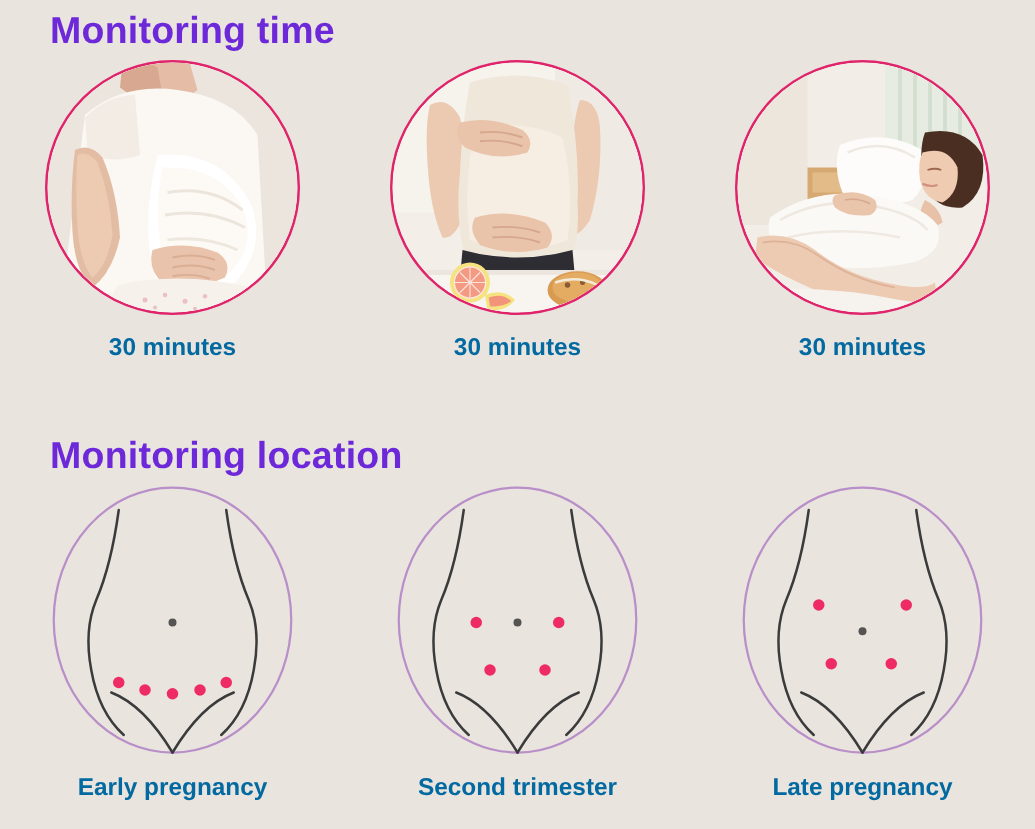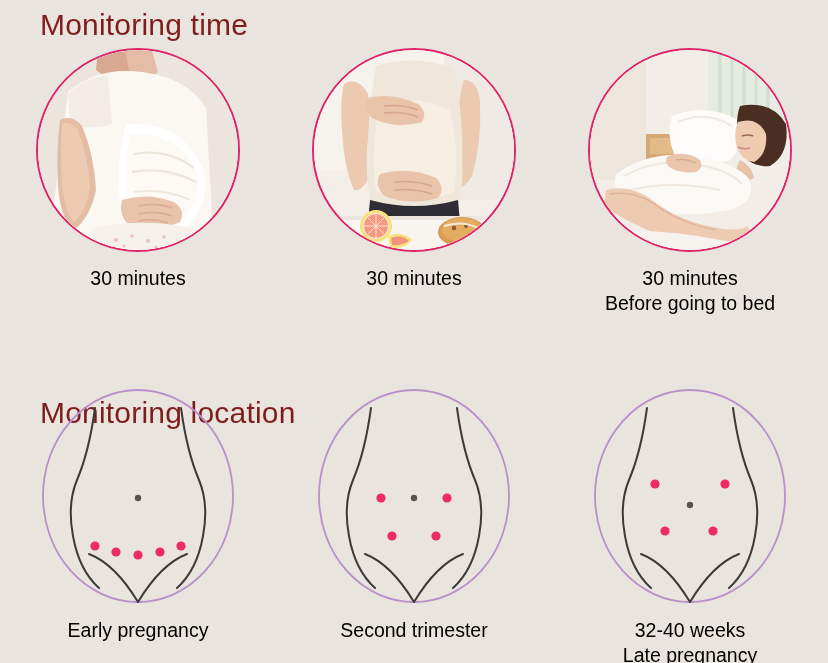--- a/index.html
+++ b/index.html
@@ -18,27 +18,27 @@
   .page {
     position: relative;
     width: 828px;
     height: 663px;
   }
 
   
   .section-heading {
     position: absolute;
     font-size: 30px;
-    font-weight: 400;
-    color: #7f1d1d;
+    font-weight: 700;
+    color: #6d28d9;
     letter-spacing: 0.2px;
     white-space: nowrap;
   }
   #heading-time { left: 40px; top: 8px; }
-  #heading-location { left: 40px; top: 348px; margin-top: 48px; }
+  #heading-location { left: 40px; top: 348px; }
 
   
   .row {
     position: absolute;
     left: 0;
     width: 828px;
     display: flex;
     justify-content: space-around;
     align-items: flex-start;
   }
@@ -61,24 +61,25 @@
     overflow: hidden;
     position: relative;
     background: #efeae4;
   }
   .photo-svg { display: block; width: 100%; height: 100%; }
 
   
   .caption {
     margin-top: 14px;
     text-align: center;
-    color: #000000;
+    color: #0369a1;
     font-size: 19.5px;
     line-height: 1.28;
     white-space: nowrap;
+    font-weight: bold;
   }
   .caption .line2 { display: block; }
 
   .caption-loc {
     margin-top: 8px;
   }
 
   
   .belly-wrap {
     width: 210px;
@@ -251,21 +252,20 @@
 
             <path d="M16 140 Q40 134 62 150 Q90 172 128 178 Q150 182 158 176 L160 192 Q110 200 62 182 Q30 168 14 156 Z" fill="#edcab2"></path>
             <path d="M20 144 Q44 140 64 154 Q92 174 126 180" stroke="#ddb298" stroke-width="1.4" fill="none"></path>
 
             <path d="M0 184 Q60 176 130 190 Q170 196 200 190 L200 200 L0 200 Z" fill="#f6f3ee"></path>
           </g>
         </svg>
       </div>
       <div class="caption">
         <span>30 minutes</span>
-        <span class="line2">Before going to bed</span>
       </div>
     </div>
   </div>
 
   <div class="section-heading" id="heading-location">Monitoring location</div>
 
   <div class="row" id="row-location">
 
     <div class="cell">
       <div class="belly-wrap">
@@ -325,19 +325,18 @@
           <path d="M154 166 Q128 176 105 214" fill="none" stroke="#3b3b3b" stroke-width="2" stroke-linecap="round"></path>
           <circle cx="105" cy="117" r="3.2" fill="#3b3b3b" opacity="0.85"></circle>
 
           <circle cx="70" cy="96" r="4.6" fill="#ee2b64"></circle>
           <circle cx="140" cy="96" r="4.6" fill="#ee2b64"></circle>
           <circle cx="80" cy="143" r="4.6" fill="#ee2b64"></circle>
           <circle cx="128" cy="143" r="4.6" fill="#ee2b64"></circle>
         </svg>
       </div>
       <div class="caption caption-loc">
-        <span>32-40 weeks</span>
         <span class="line2">Late pregnancy</span>
       </div>
     </div>
   </div>
 
 </div>
 
 </body></html>

